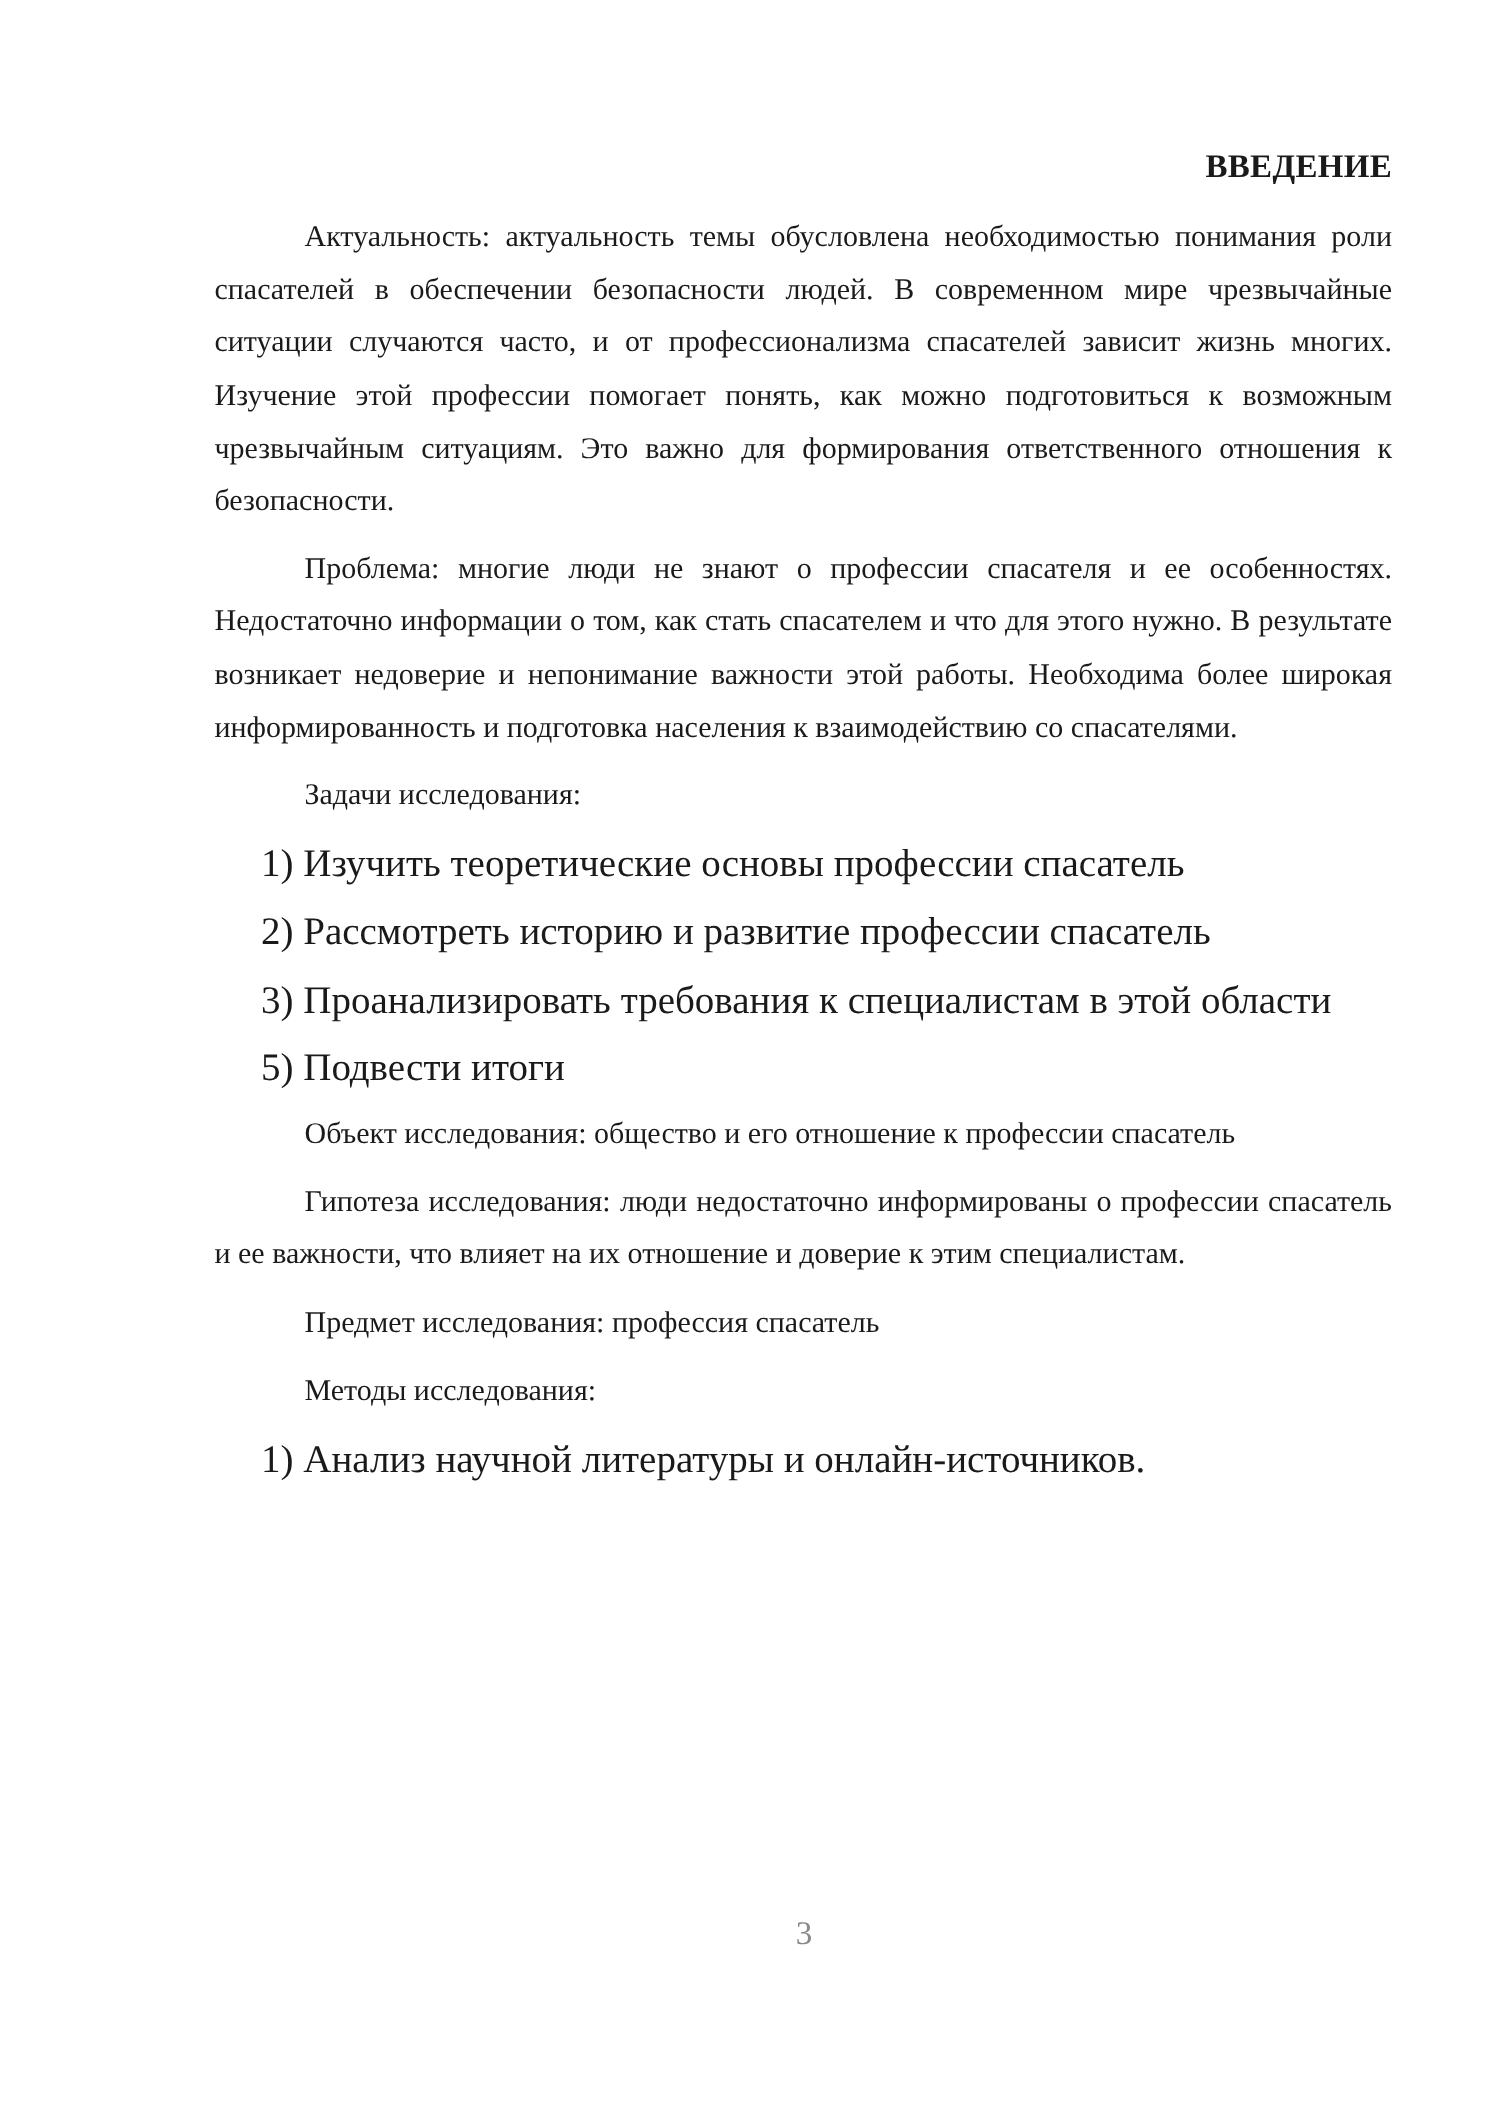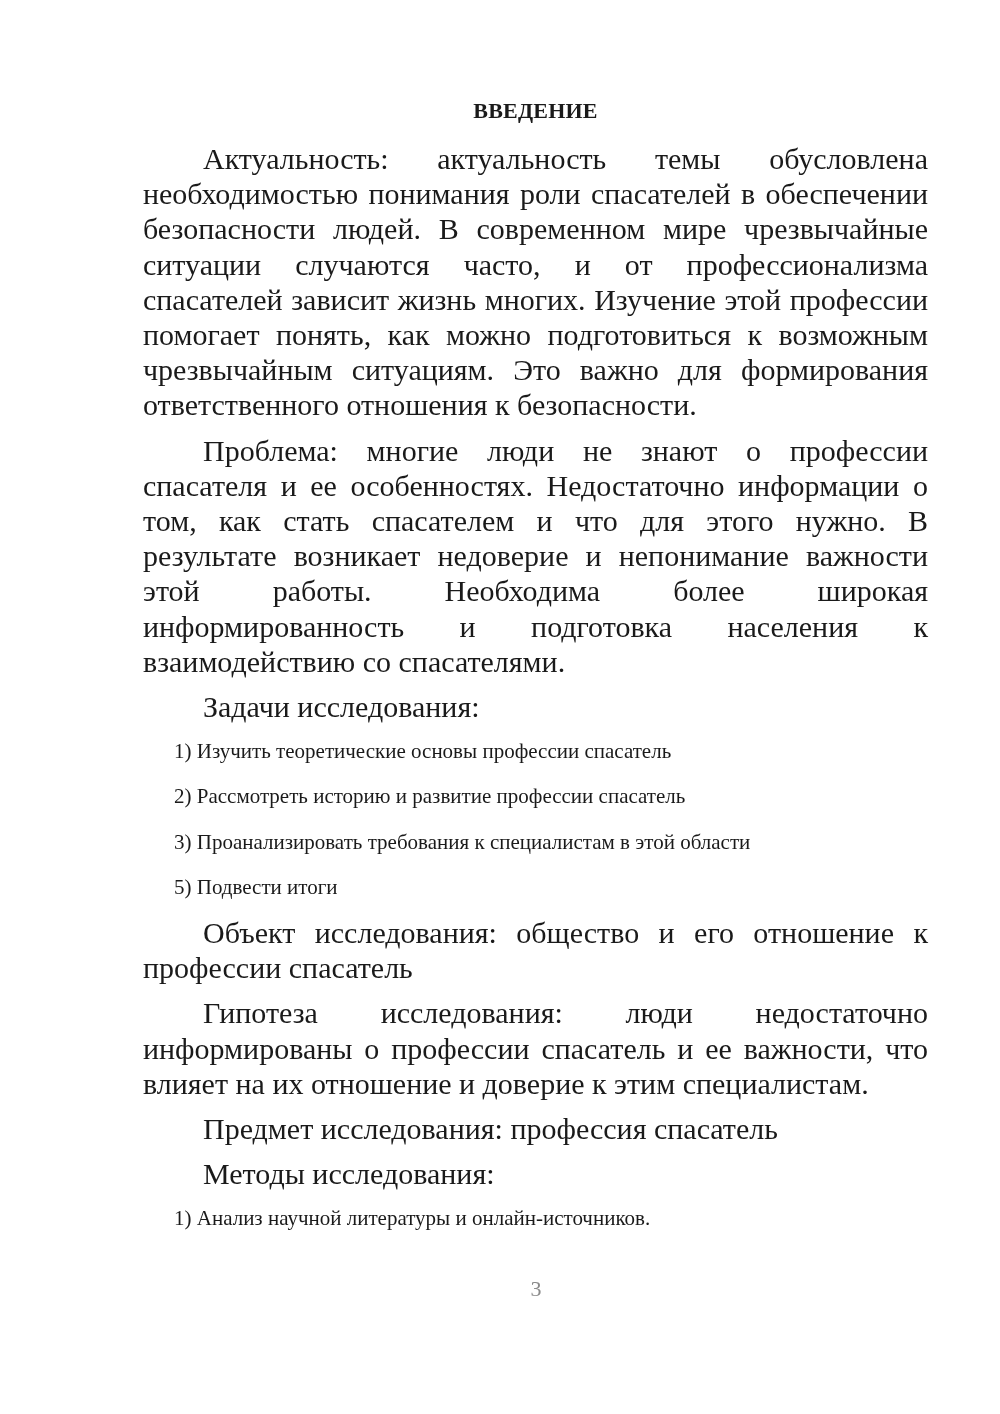--- a/index.html
+++ b/index.html
@@ -15,40 +15,40 @@
       font-family: "Liberation Serif", "DejaVu Serif", serif;
       color: #1a1a1a;
     }
     .page {
       position: absolute;
       left: 143px;
       top: 95px;
       width: 785px;
     }
     .title {
-      text-align: center;
+      text-align: right;
       font-weight: bold;
       font-size: 22px;
       line-height: 32px;
       margin: 0 0 14px 0;
       letter-spacing: 0.2px;
     }
     .para {
-      font-size: 30px;
+      font-size: 20px;
       line-height: 35.2px;
       text-align: justify;
       text-indent: 60px;
       margin: 0 0 10px 0;
     }
     .para.left {
       text-align: left;
       font-family: Liberation Serif, serif;
     }
     .list-item {
-      font-size: 21px;
+      font-size: 26px;
       line-height: 35.2px;
       margin: 0 0 10px 31px;
     }
     .page-number {
       position: absolute;
       left: 0;
       width: 1072px;
       top: 1276px;
       text-align: center;
       font-size: 22px;

